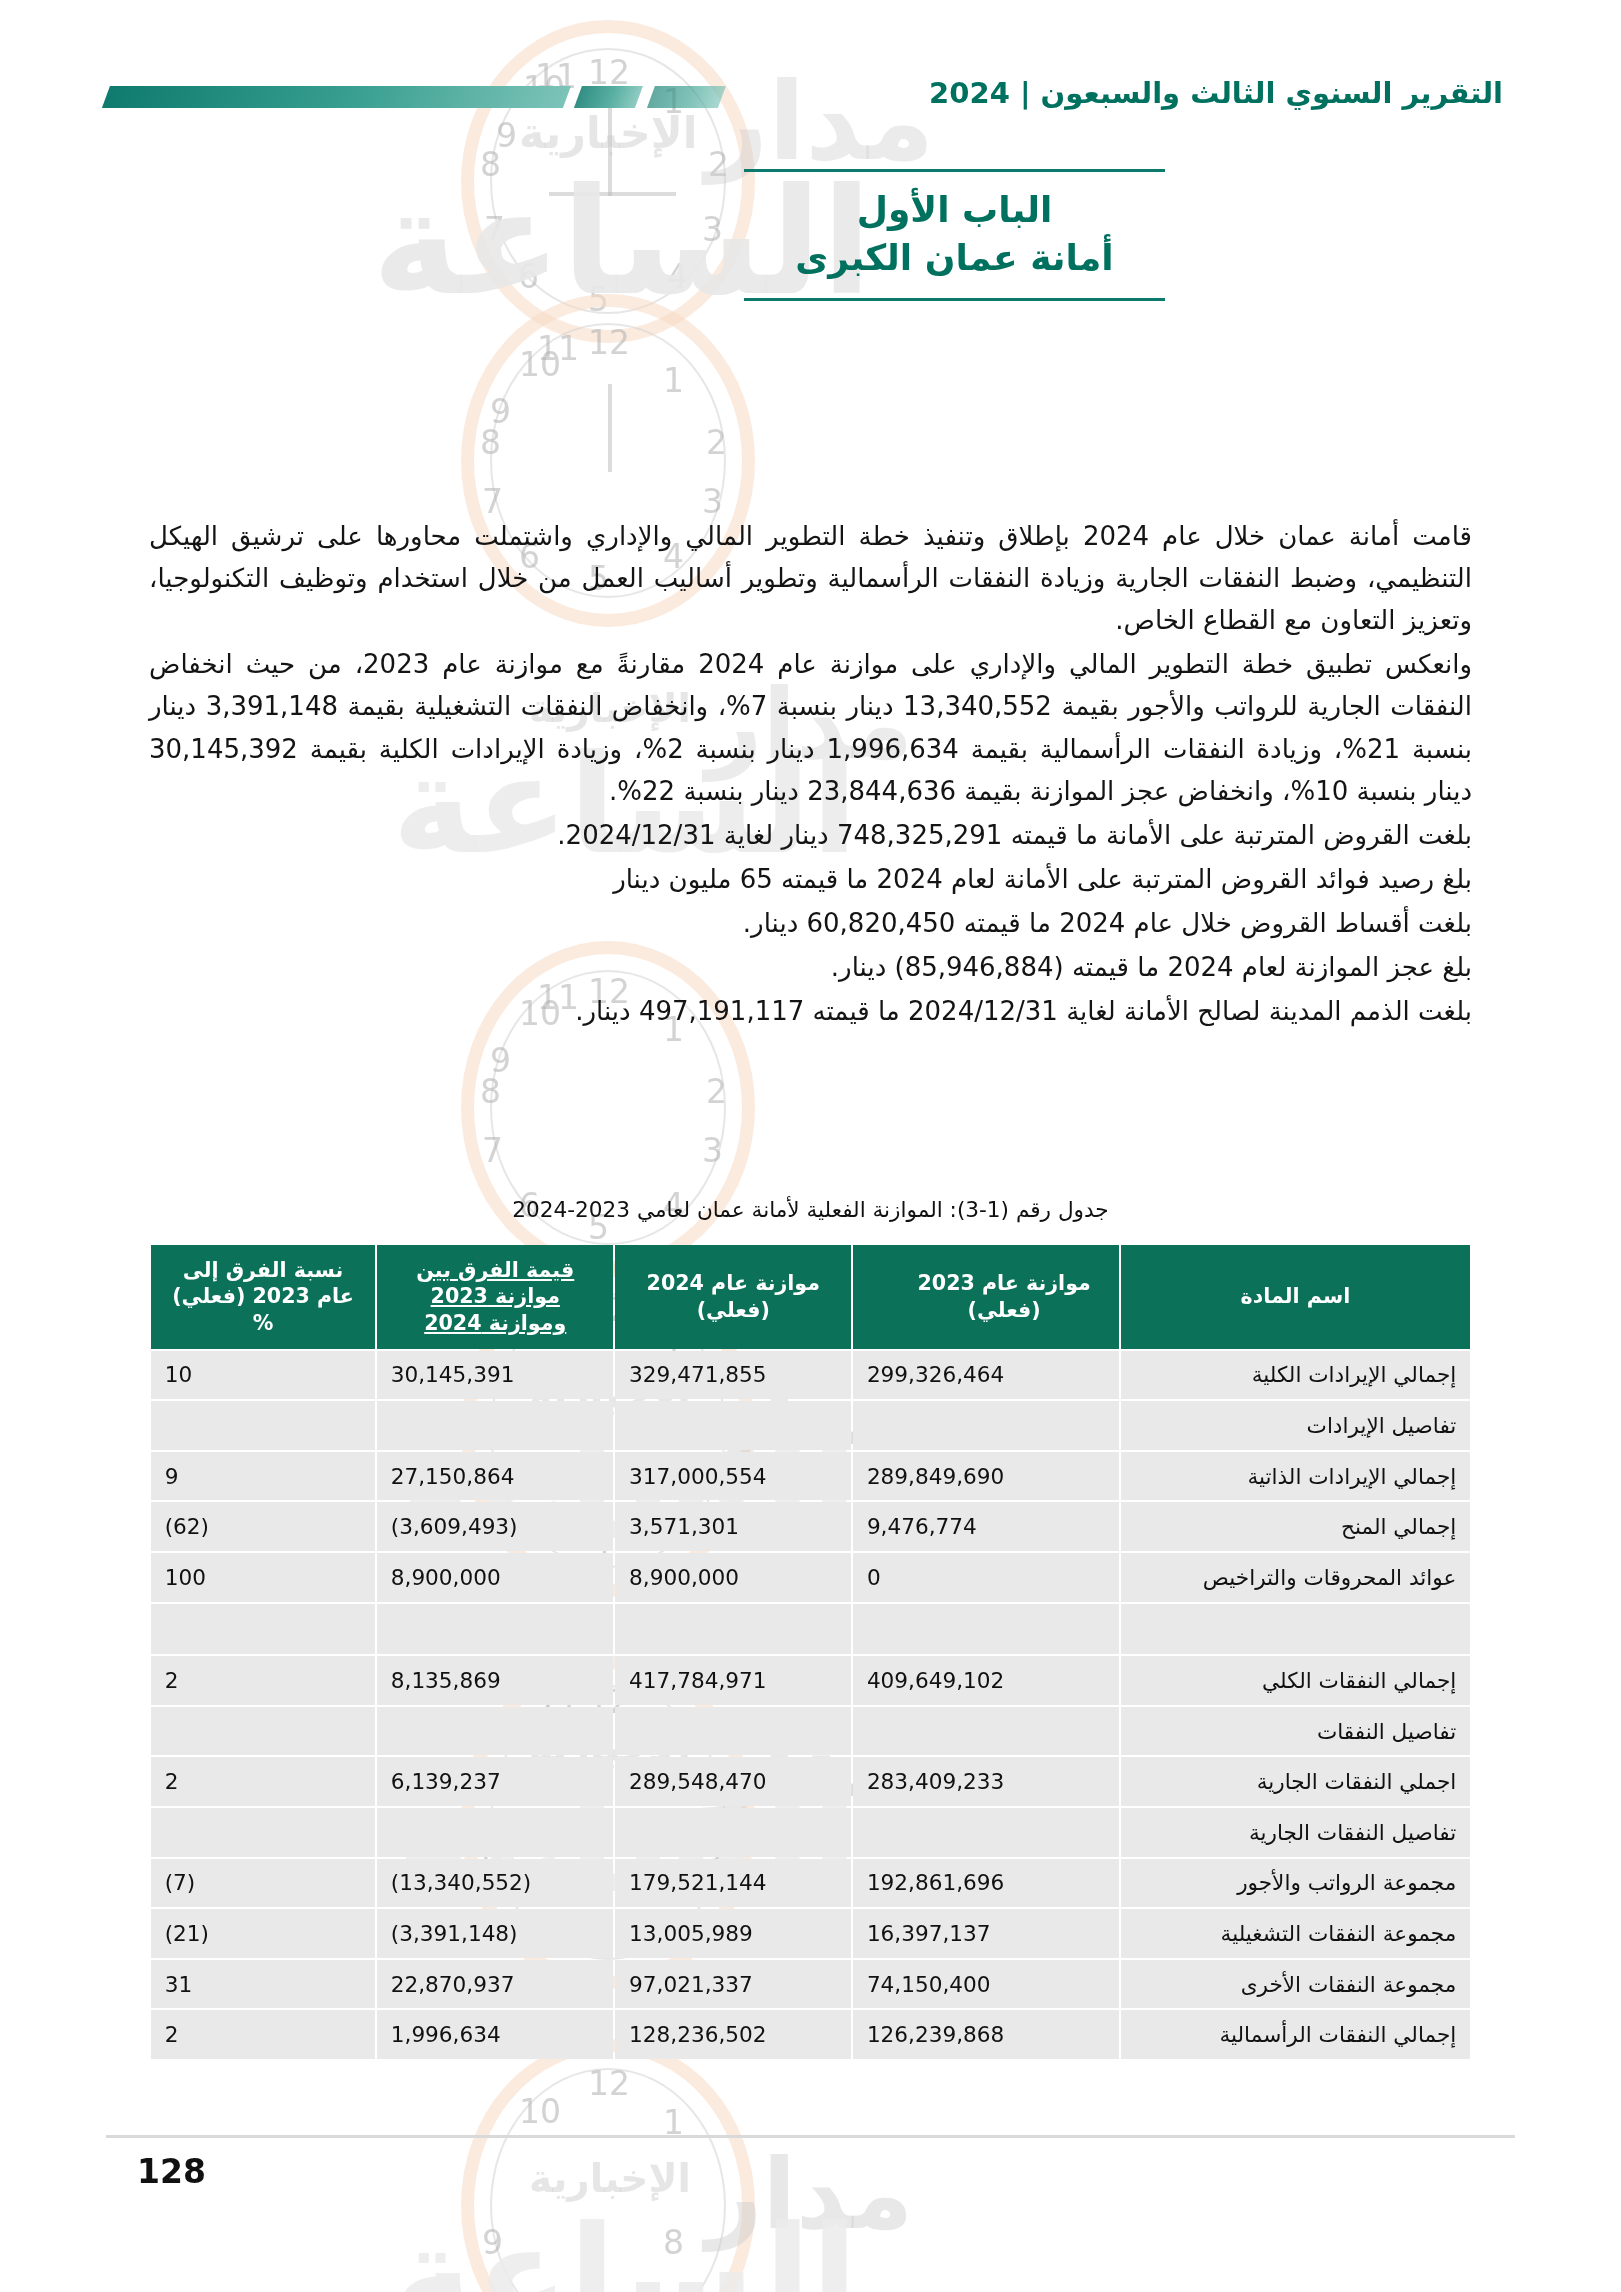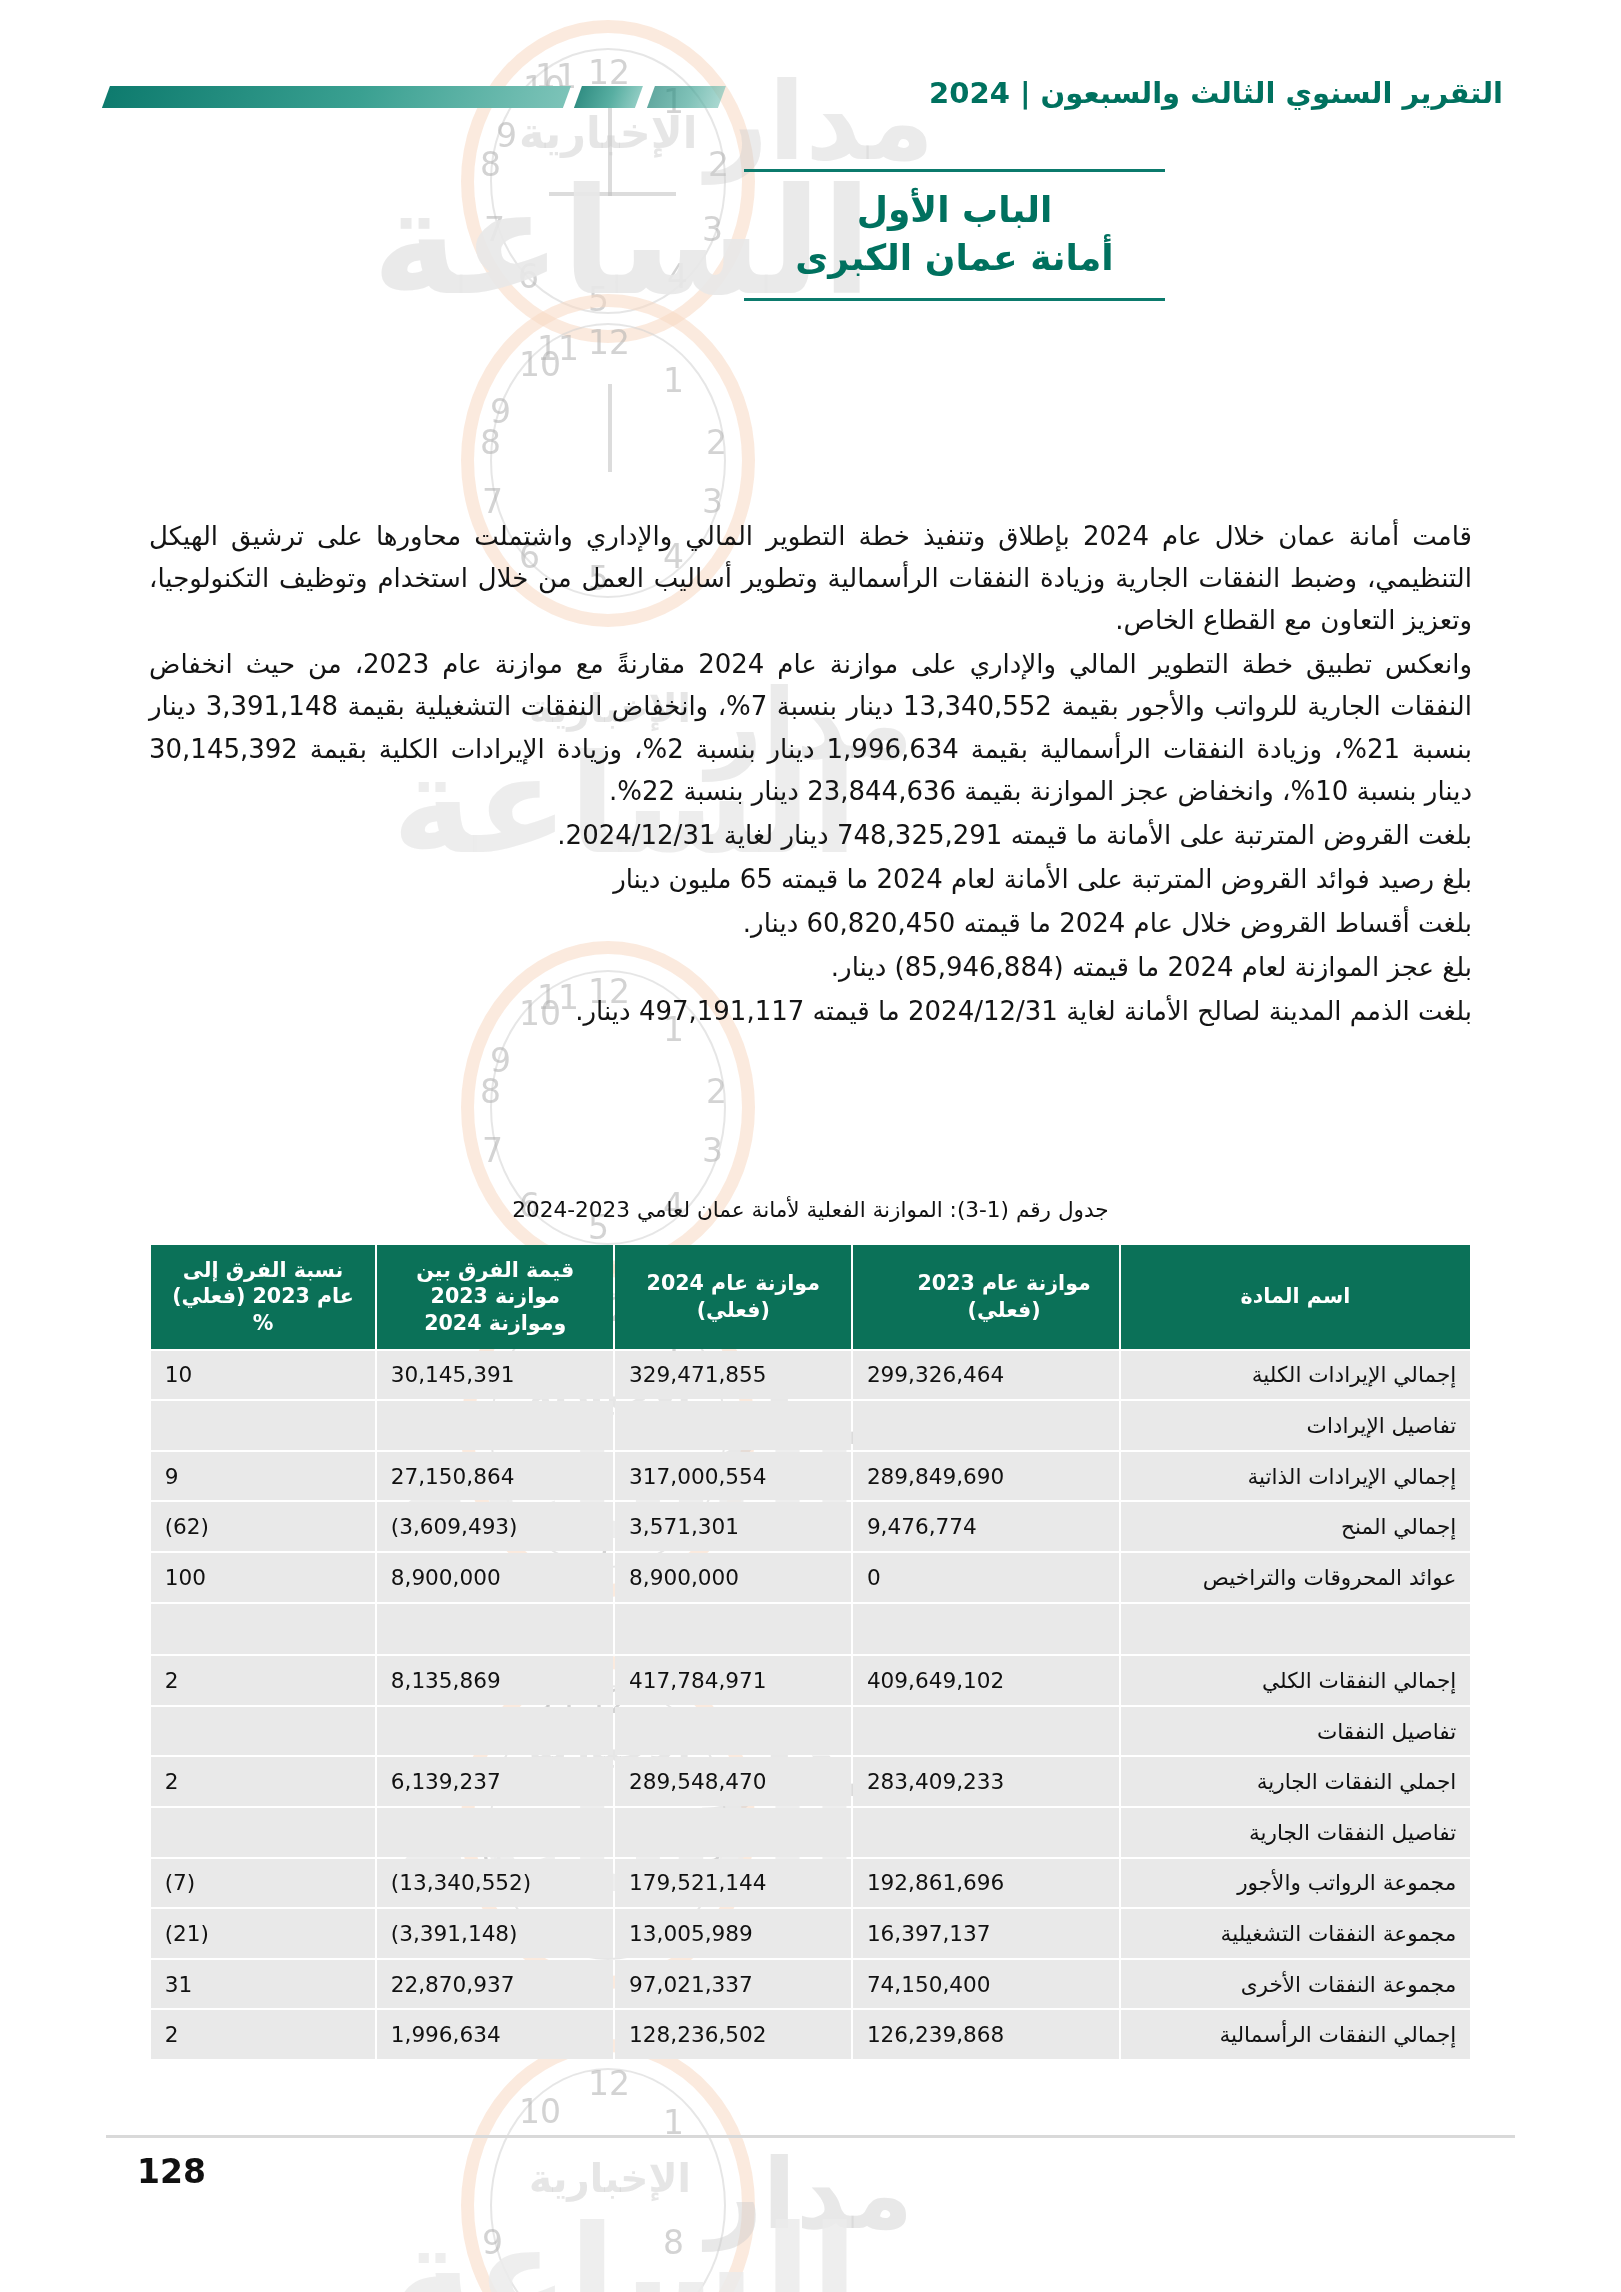--- a/index.html
+++ b/index.html
@@ -100,21 +100,21 @@
   }
   .budget-table th {
     background: #0b7158; color: #ffffff;
     font-size: 20.6px; font-weight: bold;
     padding: 9.8px 11.8px; vertical-align: middle;
     line-height: 1.3; height: 84px;
   }
   .budget-table th.h-item { width: 372px; }
   .budget-table th.h-2023 { width: 227px; padding-left: 48px; }
   .budget-table th.h-2024 { width: 227px; }
-  .budget-table th.h-diff { width: 227px; }
+  .budget-table th.h-diff { width: 227px; text-decoration: underline; }
   .budget-table th.h-pct  { width: 227px; }
 
   .budget-table td {
     background: #e9e9e9; font-size: 21.6px;
     padding: 8.8px 13.7px; height: 31px; color: #111;
   }
   .budget-table td.label { text-align: right; }
   .budget-table td.num { text-align: left; direction: ltr; }
   .budget-table tr.blank td { height: 33px; }
 

